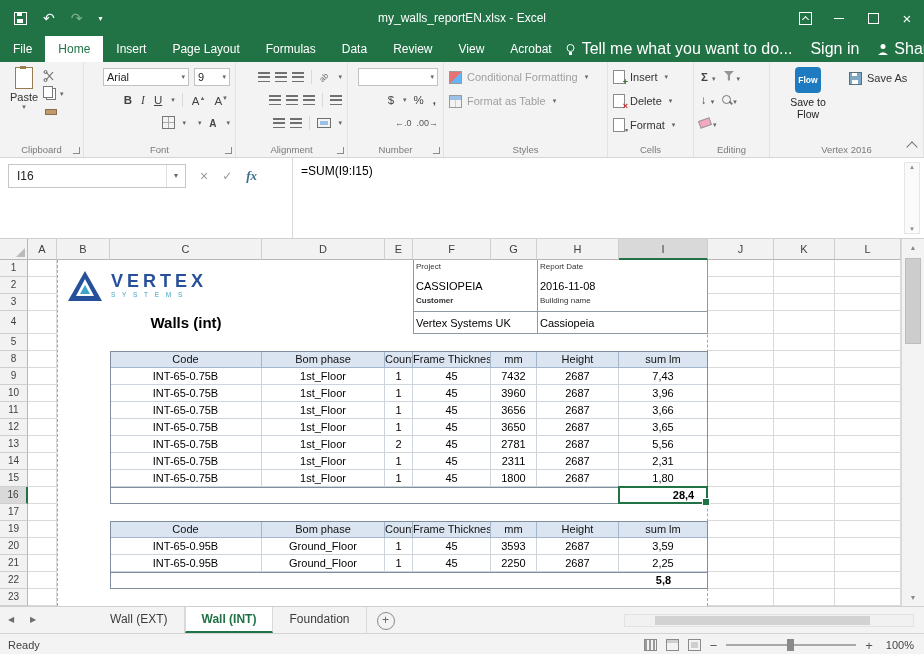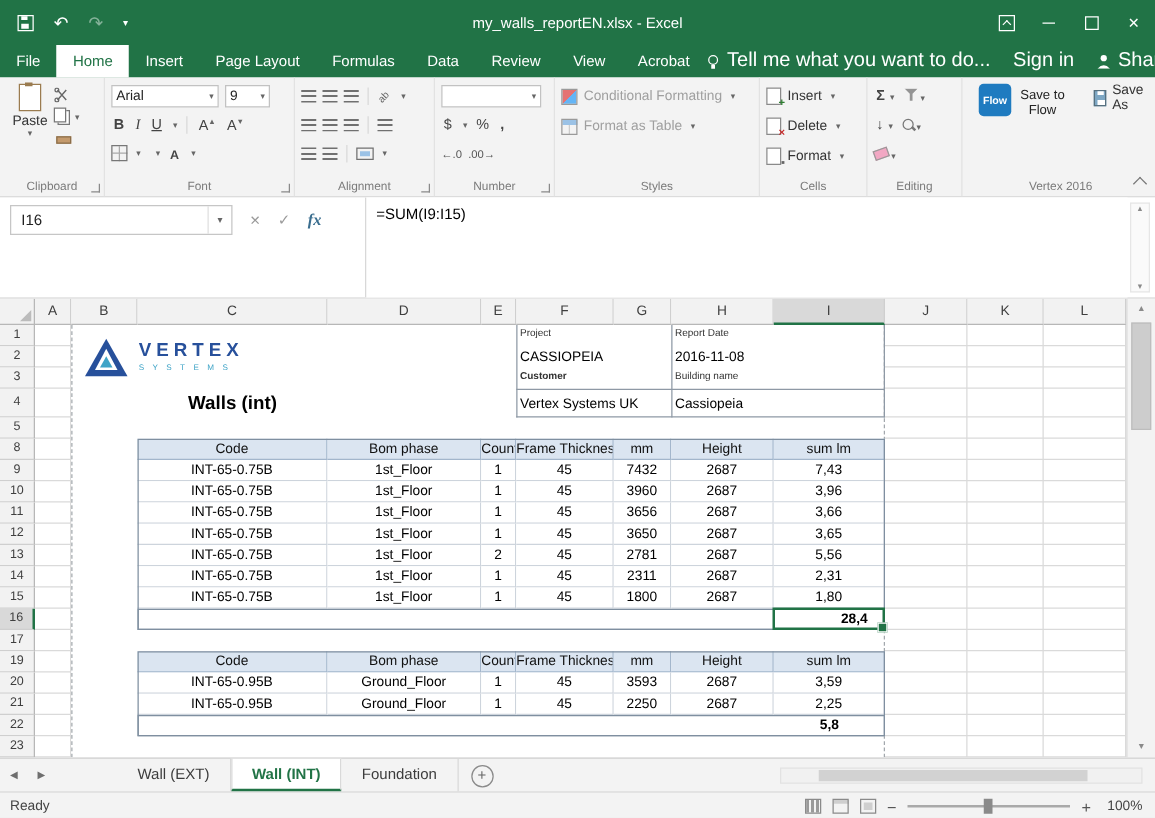--- a/index.html
+++ b/index.html
@@ -30,21 +30,21 @@
   .rtab.active{background:#fff;color:#217346;}
   .trright{margin-left:auto;display:flex;align-items:center;gap:18px;padding-right:14px;color:#fff;font-size:16px;white-space:nowrap;}
   .tellme{display:flex;align-items:center;gap:6px;}
   .share{display:flex;align-items:center;gap:5px;}
 
   
   .ribbon{height:95px;background:#f3f3f3;border-bottom:1px solid #d5d5d5;display:flex;position:relative;}
   .rgroup{position:relative;border-right:1px solid #e2e2e2;padding:3px 5px 15px 5px;box-sizing:border-box;flex:none;}
   .rglabel{position:absolute;bottom:2px;left:0;right:0;text-align:center;font-size:9.5px;color:#7a7a7a;}
   .launcher{position:absolute;right:3px;bottom:3px;width:6px;height:6px;border-right:1px solid #8a8a8a;border-bottom:1px solid #8a8a8a;}
-  .frow{display:flex;align-items:center;gap:5px;height:23px;}
+  .frow{display:flex;align-items:center;gap:5px;height:23px;justify-content:flex-end;}
   .combo{background:#fff;border:1px solid #c2c2c2;font-size:11px;padding:0 3px;height:18px;display:flex;justify-content:space-between;align-items:center;color:#222;box-sizing:border-box;}
   .cdd{font-size:7px;color:#666;margin-left:2px;}
   .fbtn{font-size:11.5px;color:#444;padding:0 2px;line-height:14px;}
   .fb-b{font-weight:bold;}
   .fb-i{font-style:italic;font-family:"Liberation Serif",serif;}
   .fb-u{text-decoration:underline;}
   .tinyup{font-size:6px;vertical-align:super;color:#666;}
   .vsep{width:1px;height:14px;background:#d9d9d9;margin:0 2px;}
   .g-clip{width:84px;display:flex;}
   .paste{width:38px;display:flex;flex-direction:column;align-items:center;padding-top:2px;}
@@ -86,21 +86,21 @@
   .ov-r{color:#c62828;}
   .ov-gr{color:#666;}
   .g-edit{width:76px;}
   .erow{display:flex;align-items:center;gap:8px;height:23px;}
   .i-funnel{width:11px;height:10px;background:#949494;clip-path:polygon(0 0,100% 0,60% 45%,60% 100%,40% 100%,40% 45%);display:inline-block;}
   .i-mag{width:7px;height:7px;border:1.5px solid #777;border-radius:50%;position:relative;display:inline-block;}
   .i-mag::after{content:'';position:absolute;width:4px;height:1.5px;background:#777;transform:rotate(45deg);right:-3px;bottom:-1px;}
   .i-erase{width:10px;height:6px;background:#f2a7c3;border:1px solid #999;transform:rotate(-20deg);display:inline-block;}
   .g-vx{flex:1;}
   .vx{display:flex;gap:16px;padding:2px 4px 0 8px;}
-  .flowbtn{display:flex;align-items:flex-start;}
+  .flowbtn{display:flex;flex-direction:column;align-items:center;}
   .flow-ic{width:26px;height:26px;background:#1f7bc0;border-radius:4px;color:#fff;font-size:8.5px;font-weight:bold;display:flex;align-items:center;justify-content:center;}
   .flow-cap{width:50px;font-size:10.5px;line-height:12px;text-align:center;color:#222;margin-top:3px;}
   .saveas{display:flex;align-items:center;gap:5px;height:18px;margin-top:2px;font-size:11px;color:#333;}
   .i-floppy{width:11px;height:11px;border:1px solid #57707f;background:#7da7c4;position:relative;display:inline-block;}
   .i-floppy::before{content:'';position:absolute;top:0;left:2px;width:5px;height:3px;background:#fff;}
   .i-floppy::after{content:'';position:absolute;bottom:0;left:2px;width:6px;height:4px;background:#fff;}
   .rcollapse{position:absolute;right:8px;bottom:6px;width:7px;height:7px;border-left:1.5px solid #777;border-top:1.5px solid #777;transform:rotate(45deg);}
 
   
   .fbar{height:80px;background:#fff;border-bottom:1px solid #cfcfcf;position:relative;}
@@ -124,21 +124,21 @@
   .rowheads{position:absolute;left:0;top:21px;width:28px;height:346px;background:#f2f2f2;}
   .rhead{position:absolute;left:0;width:28px;text-align:center;font-size:10px;color:#3f3f3f;border-right:1px solid #b7b7b7;border-bottom:1px solid #cfcfcf;box-sizing:border-box;background:#f2f2f2;}
   .rhead.rsel{background:#d9d9d9;border-right:2px solid #217346;}
   .gridbody{position:absolute;left:28px;top:21px;width:873px;height:346px;overflow:hidden;background:#fff;}
   .glv{position:absolute;top:0;width:1px;height:346px;background:#dadada;}
   .glh{position:absolute;left:0;width:873px;height:1px;background:#dadada;}
   .reportbg{background:#fff;}
   .pbreak{border-left:1px dashed #a3a8ad;width:0;}
   .iline{background:#8e99a5;}
   .logo{display:flex;align-items:center;gap:8px;padding-left:10px;}
-  .logo-txt .brand{font-size:15px;font-weight:bold;color:#27509b;letter-spacing:4px;line-height:16px;}
+  .logo-txt .brand{font-size:18px;font-weight:bold;color:#27509b;letter-spacing:4px;line-height:16px;}
   .logo-txt .subbrand{font-size:6.5px;color:#3fa4c7;letter-spacing:2.5px;margin-top:2px;}
   .rtitle{font-weight:bold;font-size:15px;display:flex;align-items:center;justify-content:center;color:#000;}
   .tlabel{font-size:8px;color:#333;padding:2px 0 0 3px;}
   .tdata{font-size:11px;color:#000;display:flex;align-items:center;padding-left:3px;white-space:nowrap;overflow:hidden;}
   .thead{background:#dbe5f1;border-right:1px solid #a3b6cc;border-bottom:1px solid #a3b6cc;font-size:11px;color:#111;text-align:center;white-space:nowrap;overflow:hidden;}
   .tcell{background:#fff;border-right:1px solid #cdd4dc;border-bottom:1px solid #cdd4dc;font-size:11px;color:#000;text-align:center;white-space:nowrap;overflow:hidden;}
   .totalbox{border:1px solid #7f8fa0;background:#fff;}
   .ttotal{font-size:11px;font-weight:bold;color:#000;text-align:center;}
   .touter{border:1px solid #7f8fa0;pointer-events:none;}
   .selbox{border:2px solid #217346;pointer-events:none;}

